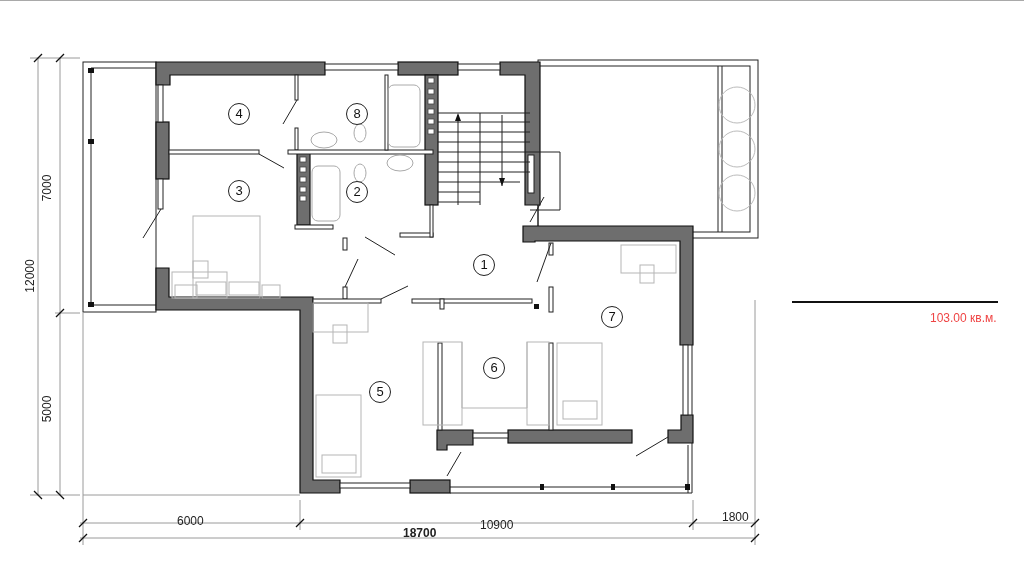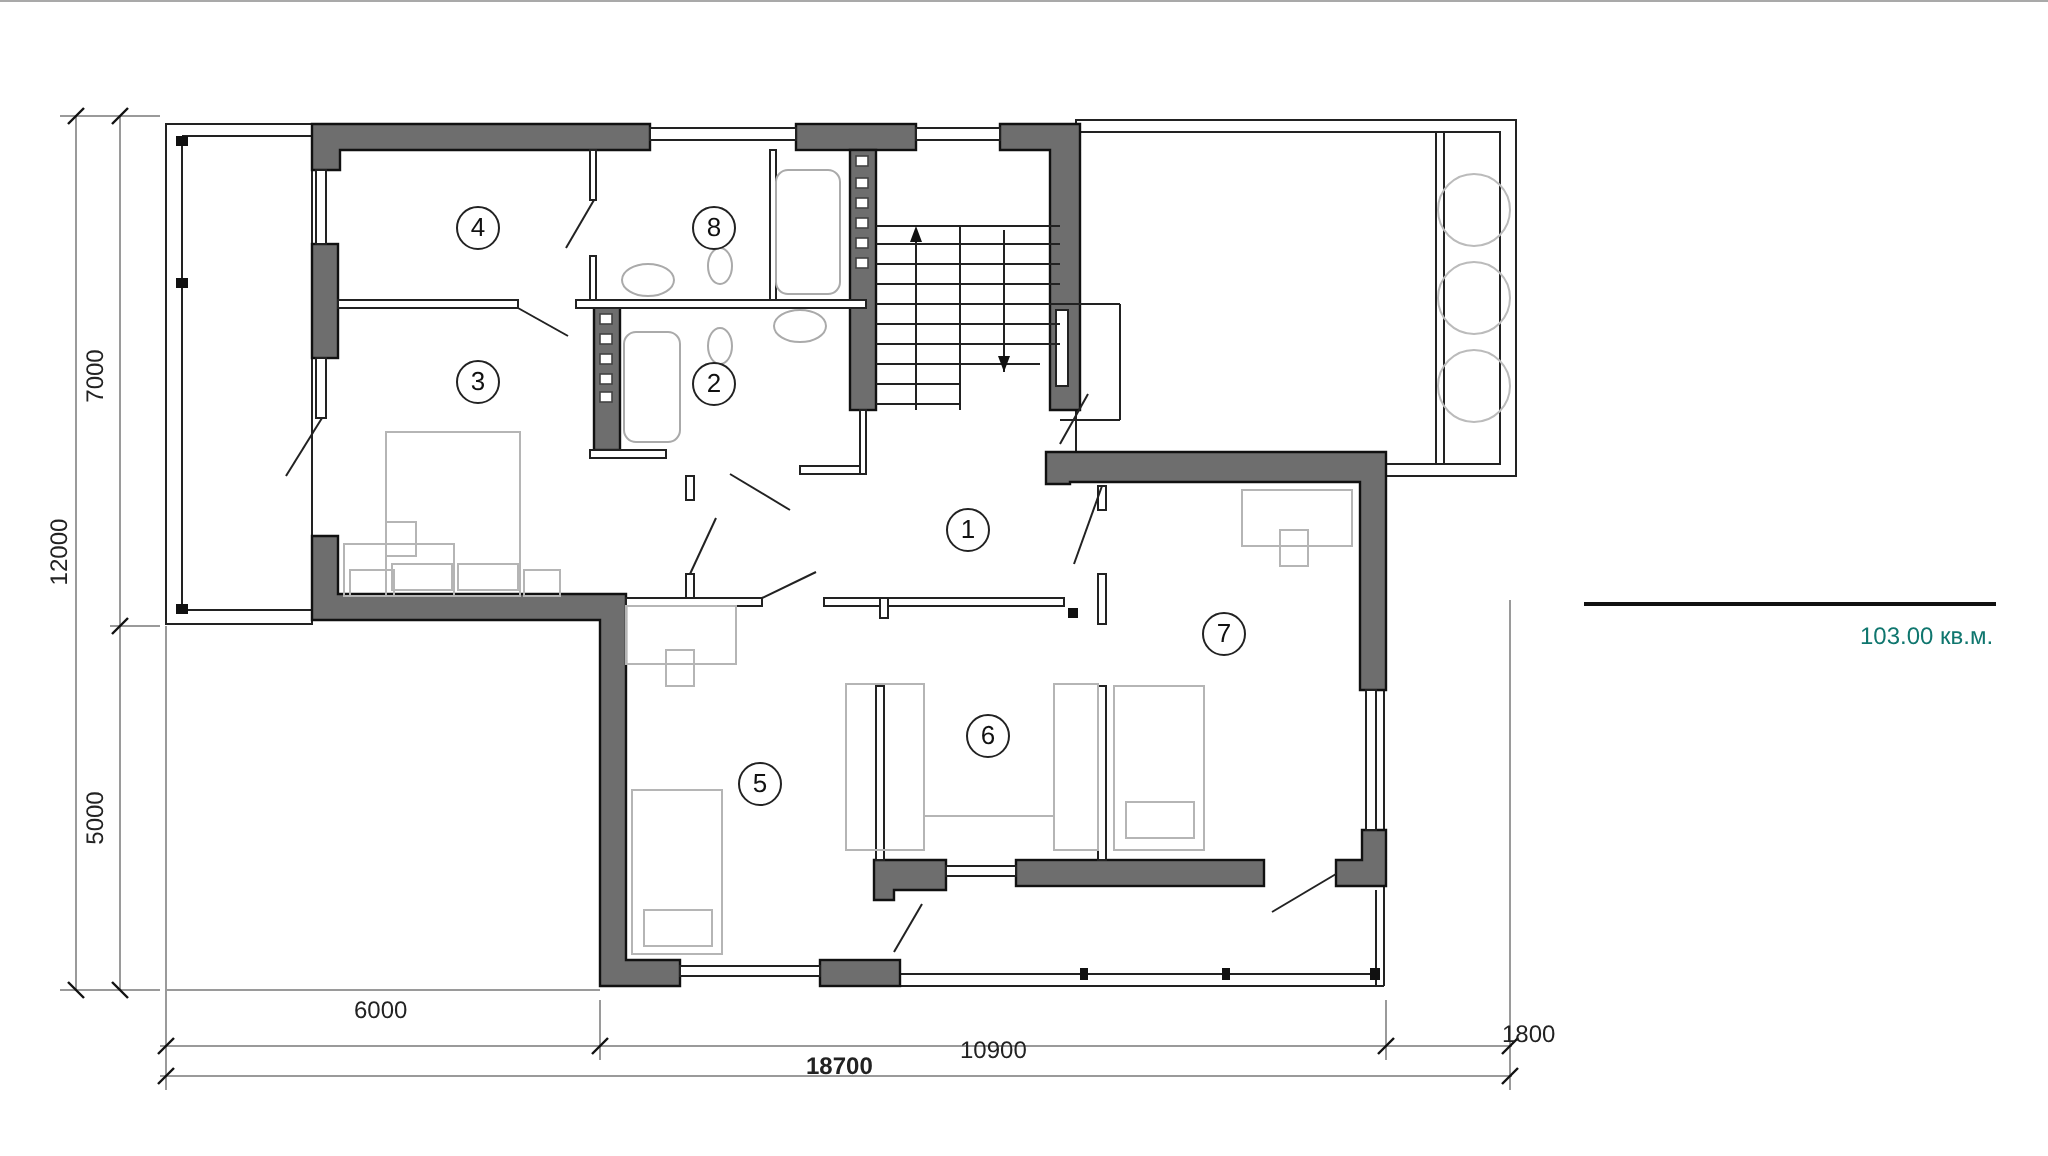--- a/index.html
+++ b/index.html
@@ -3,21 +3,21 @@
 <meta charset="utf-8">
 <style>
   html, body { margin: 0; padding: 0; background: #ffffff; }
   body { width: 1024px; height: 578px; position: relative; overflow: hidden; font-family: "Liberation Sans", sans-serif; }
   .topline { position: absolute; left: 0; top: 0; width: 1024px; height: 1px; background: #a9a9a9; }
   svg.plan { position: absolute; left: 0; top: 0; }
   .dim { position: absolute; font-size: 12px; color: #222; font-family: "Liberation Sans", sans-serif; white-space: nowrap; }
   .dim.v { transform: rotate(-90deg); transform-origin: center center; }
   .room-label { position: absolute; width: 20px; height: 20px; border: 1px solid #222; border-radius: 50%; background: #fff; font-size: 13px; line-height: 20px; text-align: center; color: #111; font-family: "Liberation Sans", sans-serif; }
   .area-line { position: absolute; left: 792px; top: 301px; width: 206px; height: 2px; background: #111; }
-  .area-text { position: absolute; left: 930px; top: 311px; font-size: 12px; color: #0f766e; white-space: nowrap; }
+  .area-text { position: absolute; left: 930px; top: 311px; font-size: 12px; color: #ef4444; white-space: nowrap; }
 </style>
 </head>
 <body>
 
 <div class="topline"></div>
 
 <svg class="plan" width="1024" height="578" viewBox="0 0 1024 578">
 
   <g stroke="#9a9a9a" stroke-width="1" fill="none">
     <line x1="38" y1="58" x2="38" y2="495"></line>
@@ -232,19 +232,19 @@
 <div class="room-label" style="left:228px; top:180px;">3</div>
 <div class="room-label" style="left:228px; top:103px;">4</div>
 <div class="room-label" style="left:369px; top:381px;">5</div>
 <div class="room-label" style="left:483px; top:357px;">6</div>
 <div class="room-label" style="left:601px; top:306px;">7</div>
 <div class="room-label" style="left:346px; top:103px;">8</div>
 
 <div class="dim v" style="left:34px; top:181px;">7000</div>
 <div class="dim v" style="left:13px; top:269px;">12000</div>
 <div class="dim v" style="left:34px; top:402px;">5000</div>
-<div class="dim" style="left:177px; top:498px;">6000</div>
+<div class="dim" style="left:177px; top:514px;">6000</div>
 <div class="dim" style="left:480px; top:518px;">10900</div>
-<div class="dim" style="left:751px; top:510px;">1800</div>
+<div class="dim" style="left:722px; top:510px;">1800</div>
 <div class="dim" style="left:403px; top:526px;font-weight:bold;">18700</div>
 
 <div class="area-line"></div>
 <div class="area-text">103.00 кв.м.</div>
 
 </body></html>

